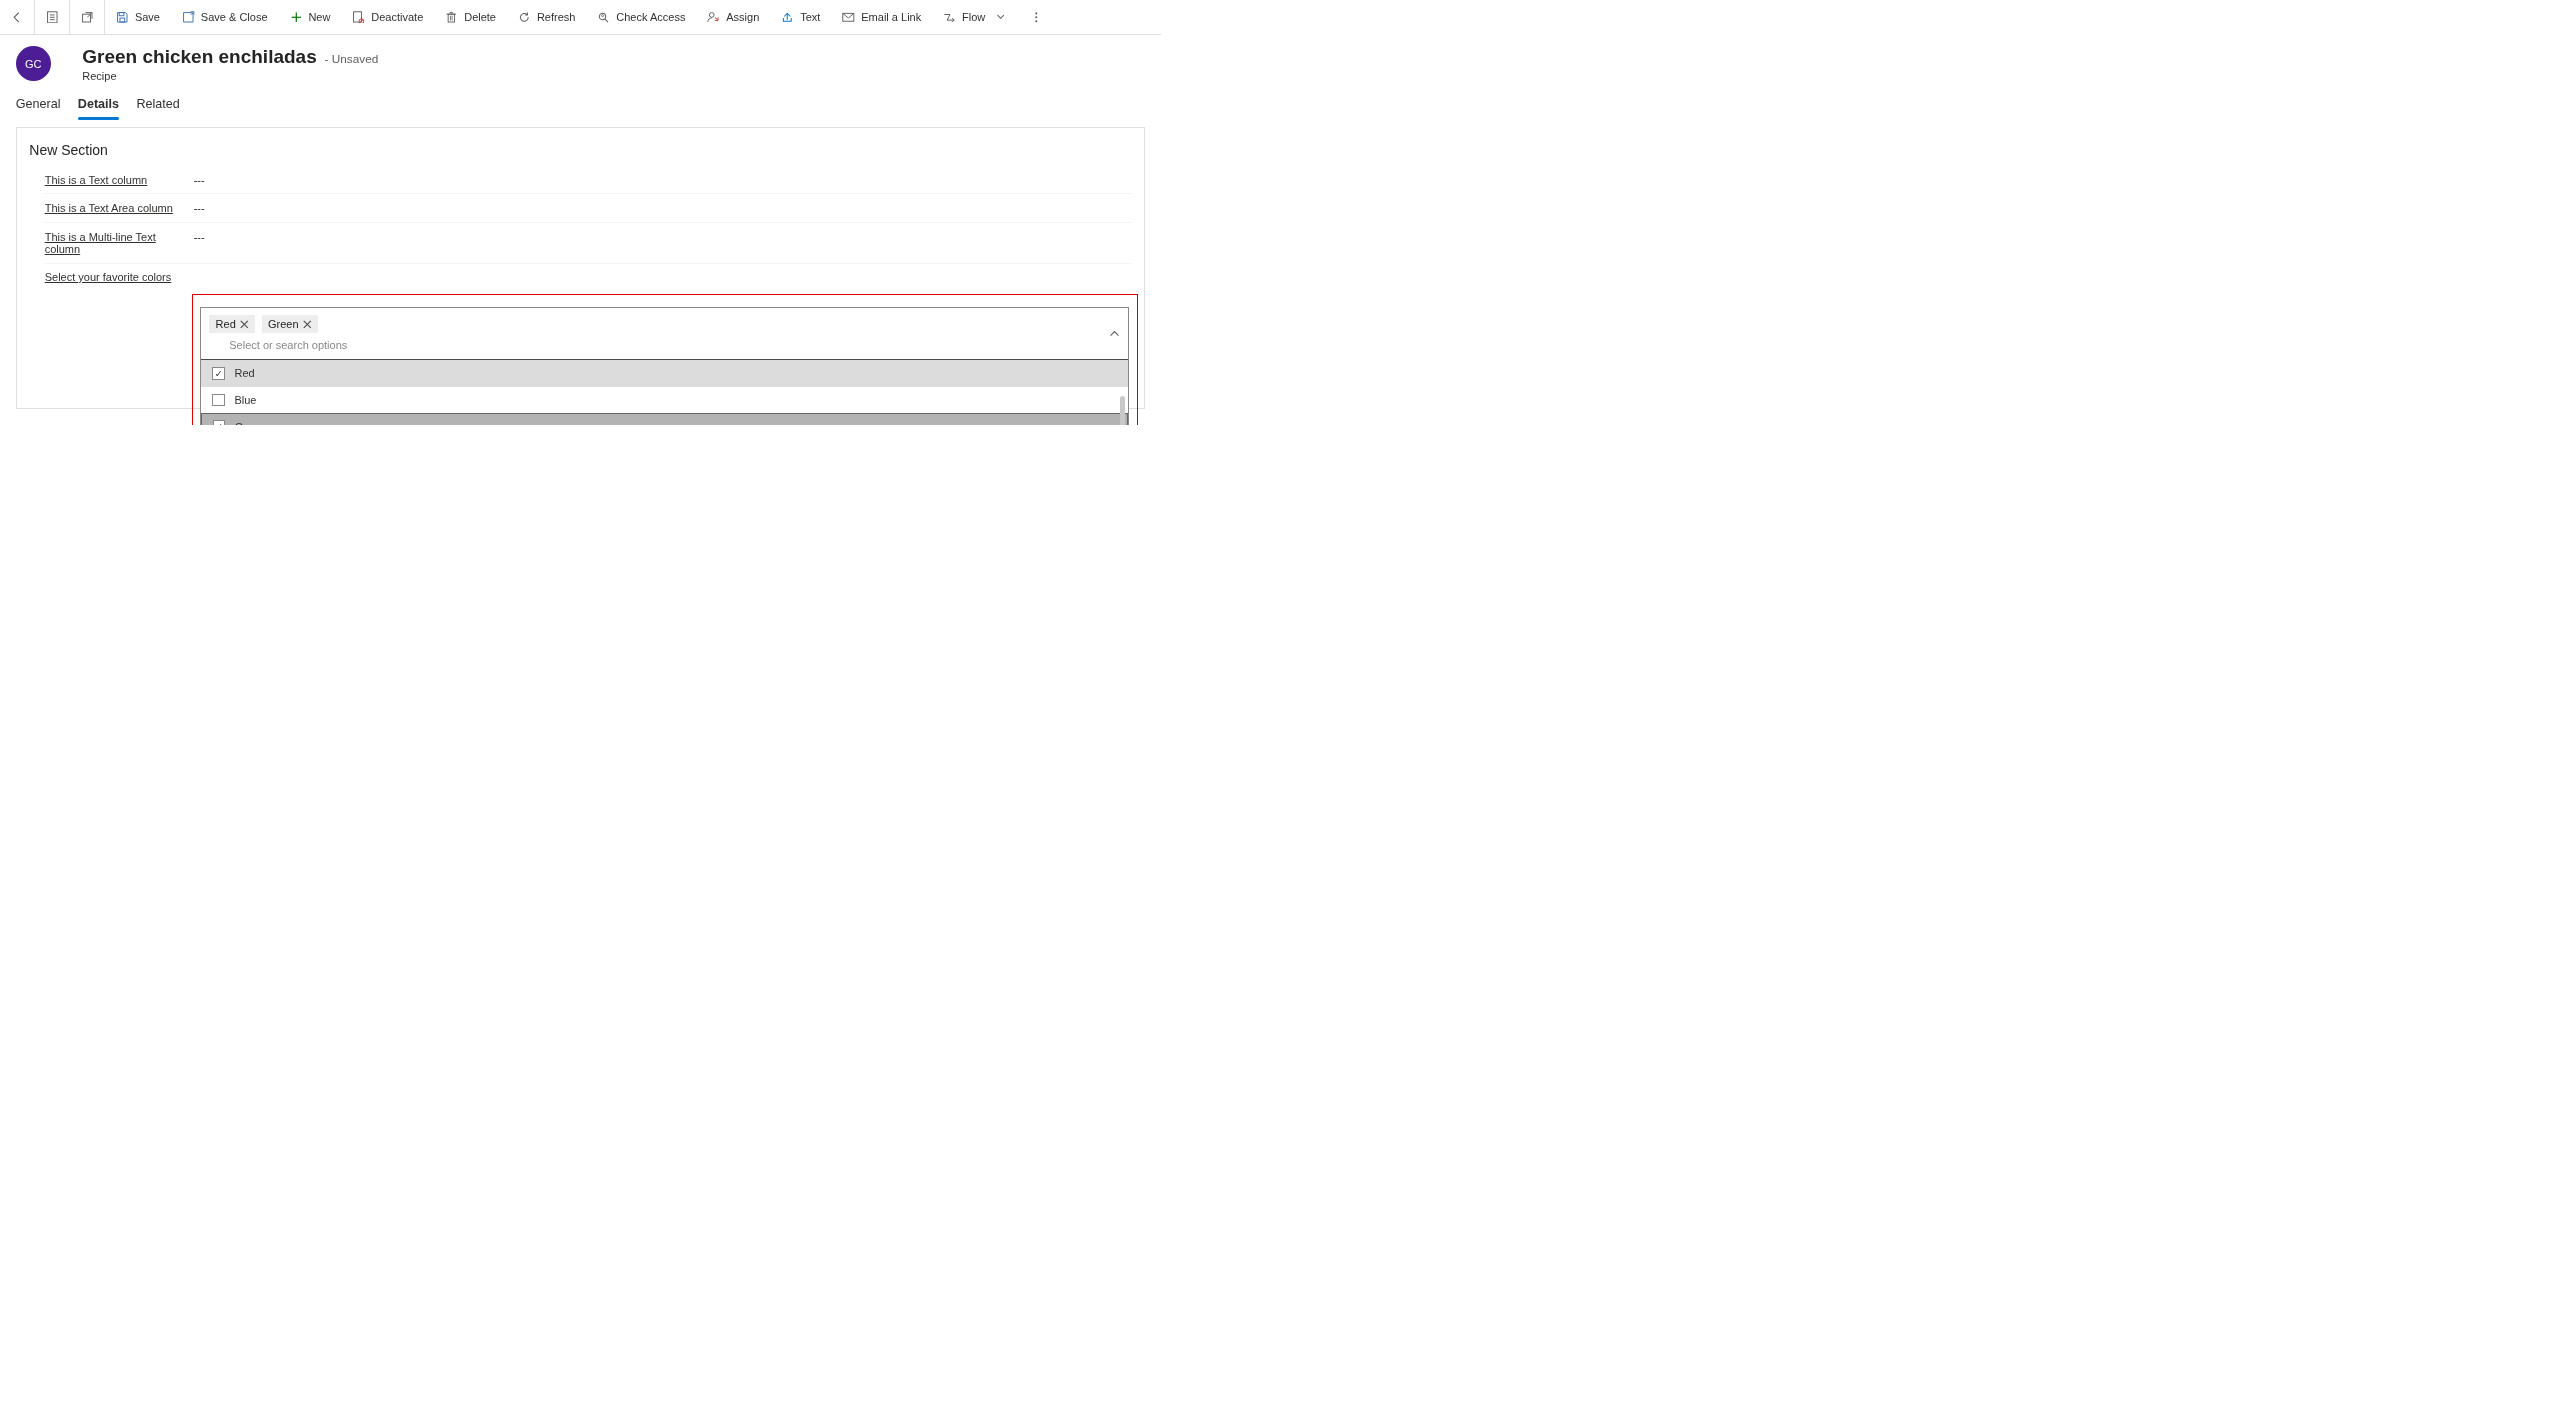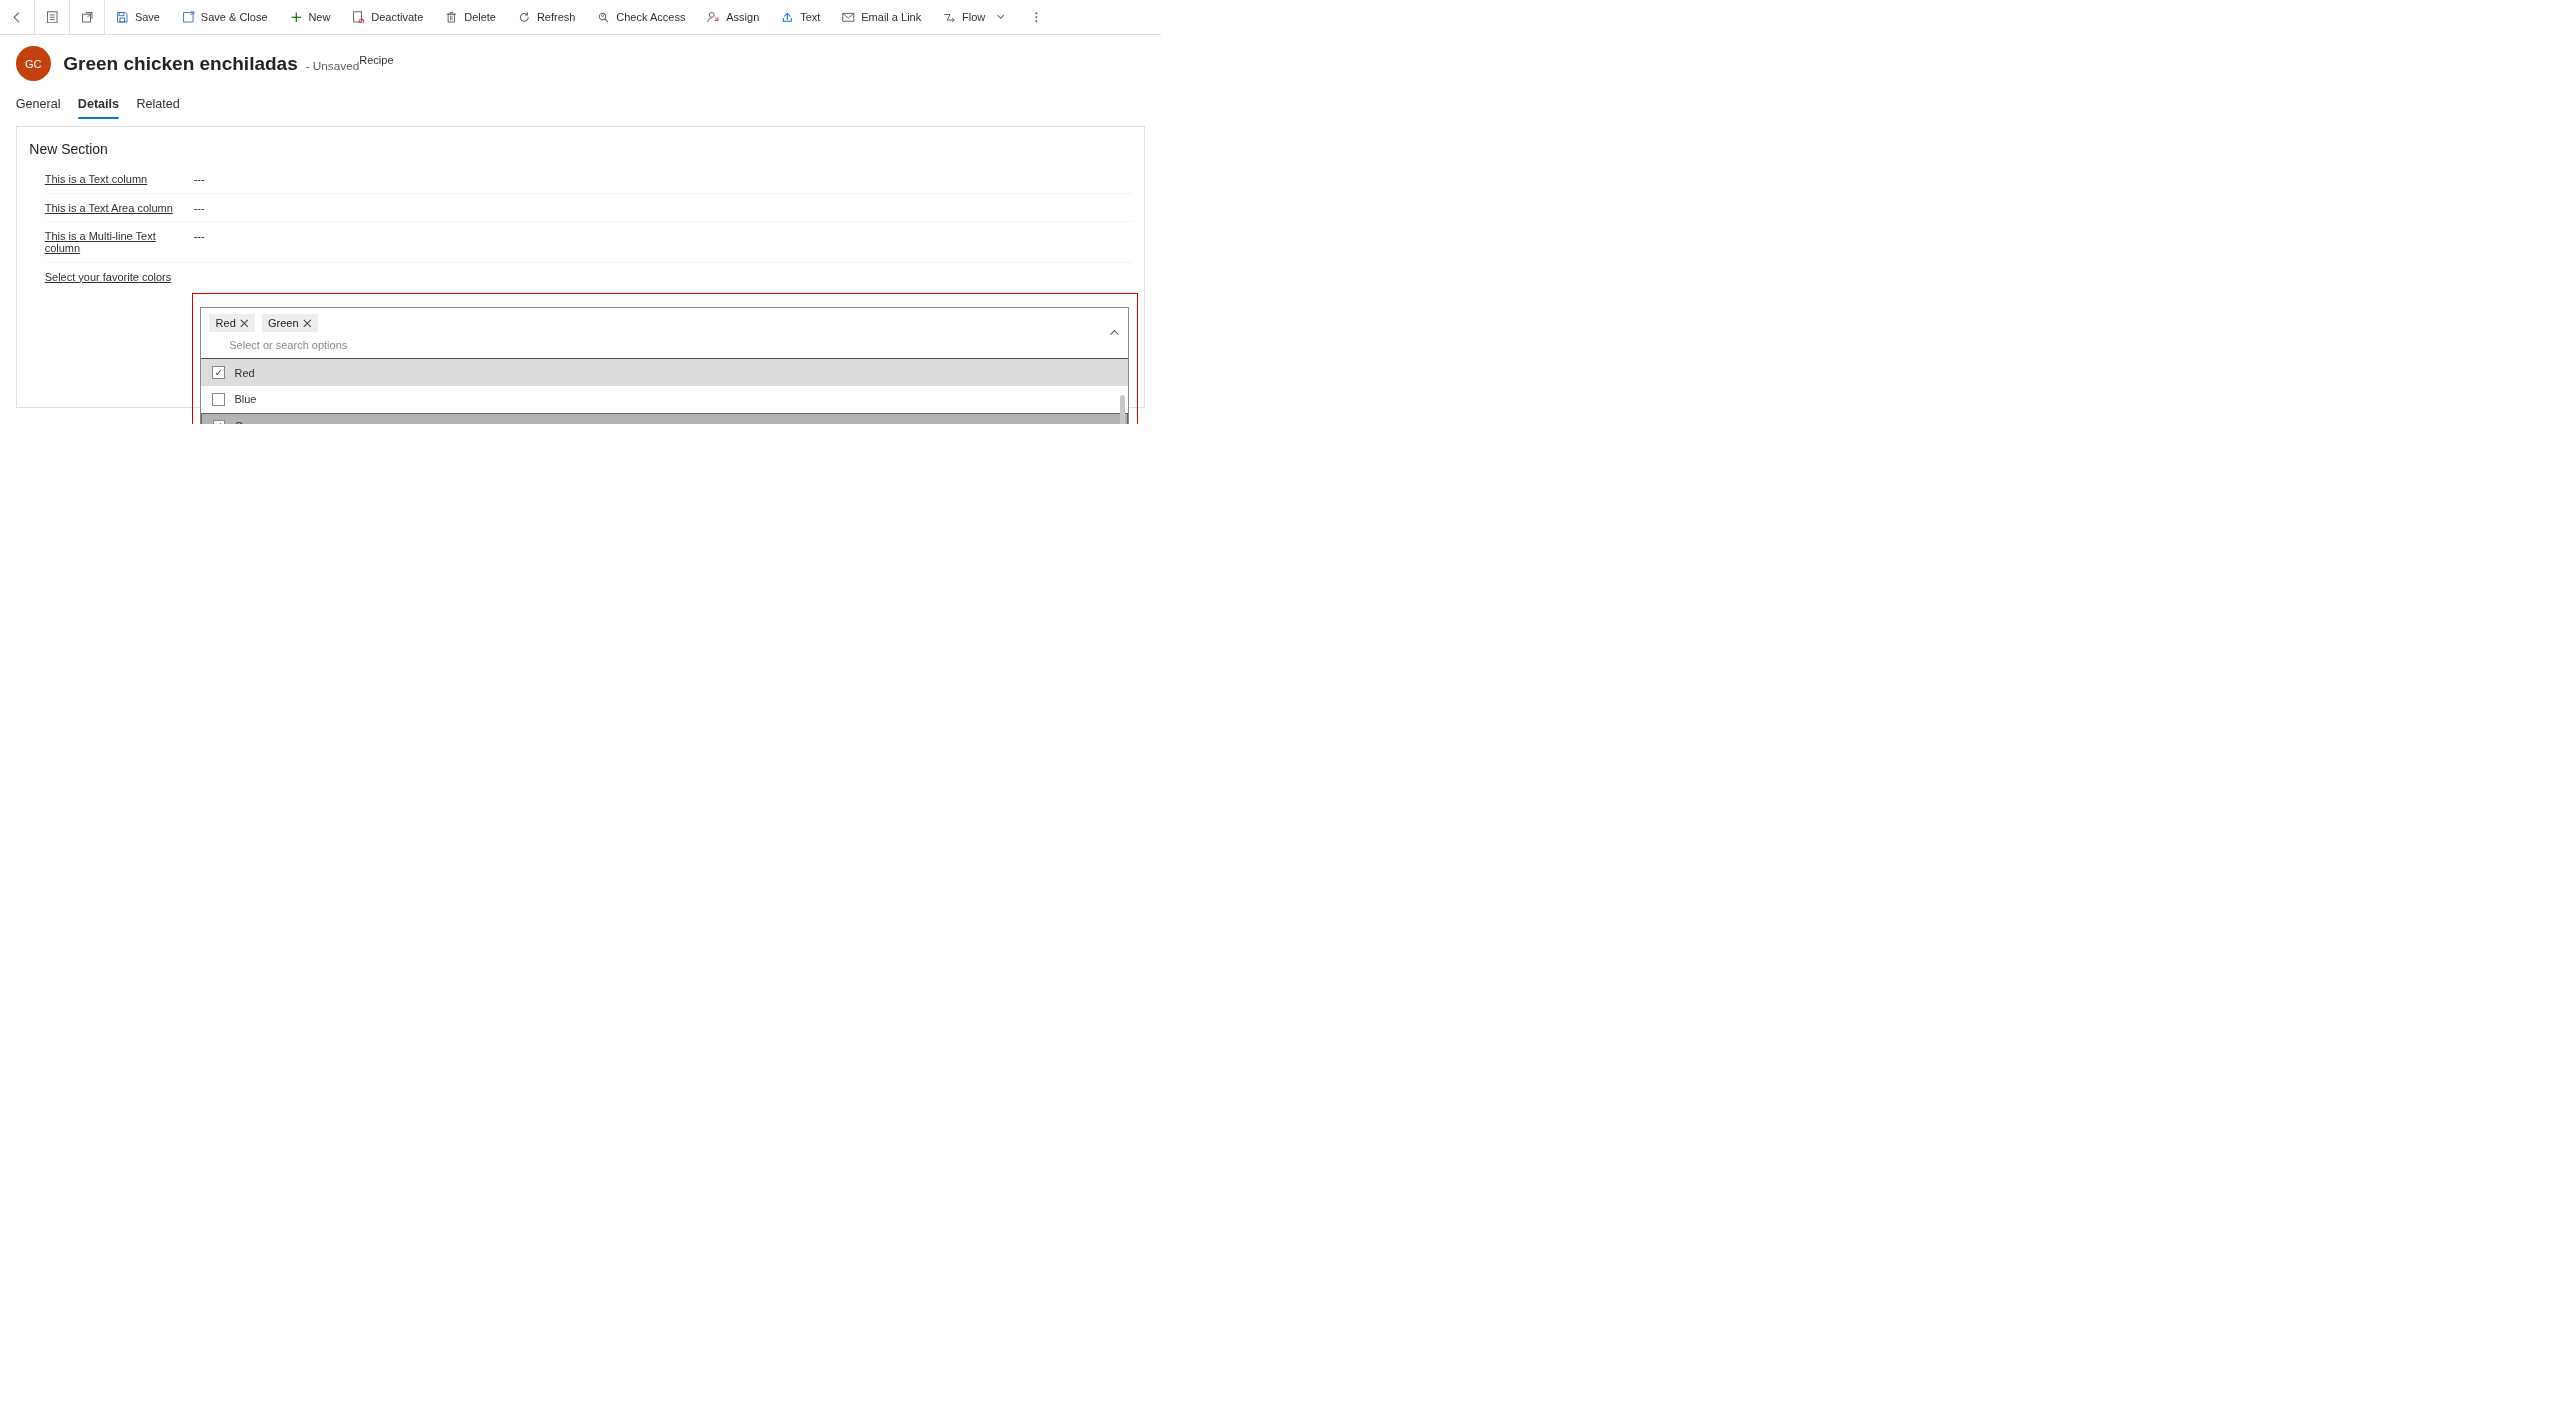--- a/index.html
+++ b/index.html
@@ -66,29 +66,29 @@
   .record-header {
     display: flex;
     align-items: center;
     padding: 11px 15.7px 3.1px 15.7px;
     gap: 12.6px;
   }
   .avatar {
     width: 35px;
     height: 35px;
     border-radius: 50%;
-    background: #c2410c;
+    background: #4c1d95;
     color: #fff;
     display: flex;
     align-items: center;
     justify-content: center;
     font-size: 11px;
     font-weight: 400;
   }
-  .title-block { display: flex; flex-direction: row; }
+  .title-block { display: flex; flex-direction: column; margin-left: 19px; }
   .title-row { display: flex; align-items: baseline; gap: 7.8px; }
   .title-text {
     font-size: 19px;
     font-weight: 600;
     color: #242424;
   }
   .title-suffix {
     font-size: 11.8px;
     color: #605e5c;
   }

